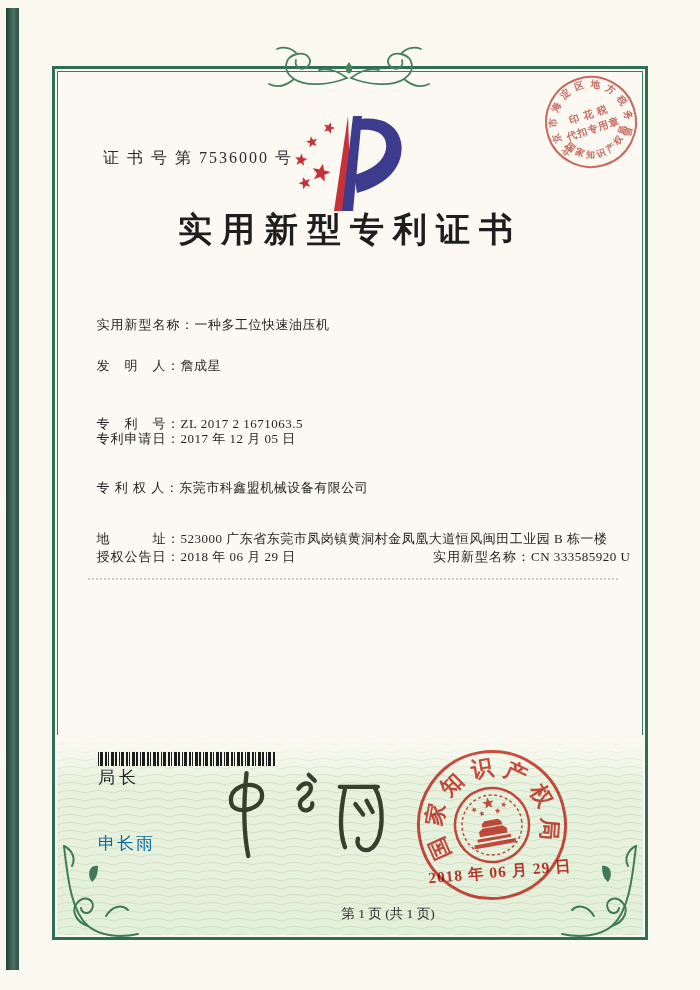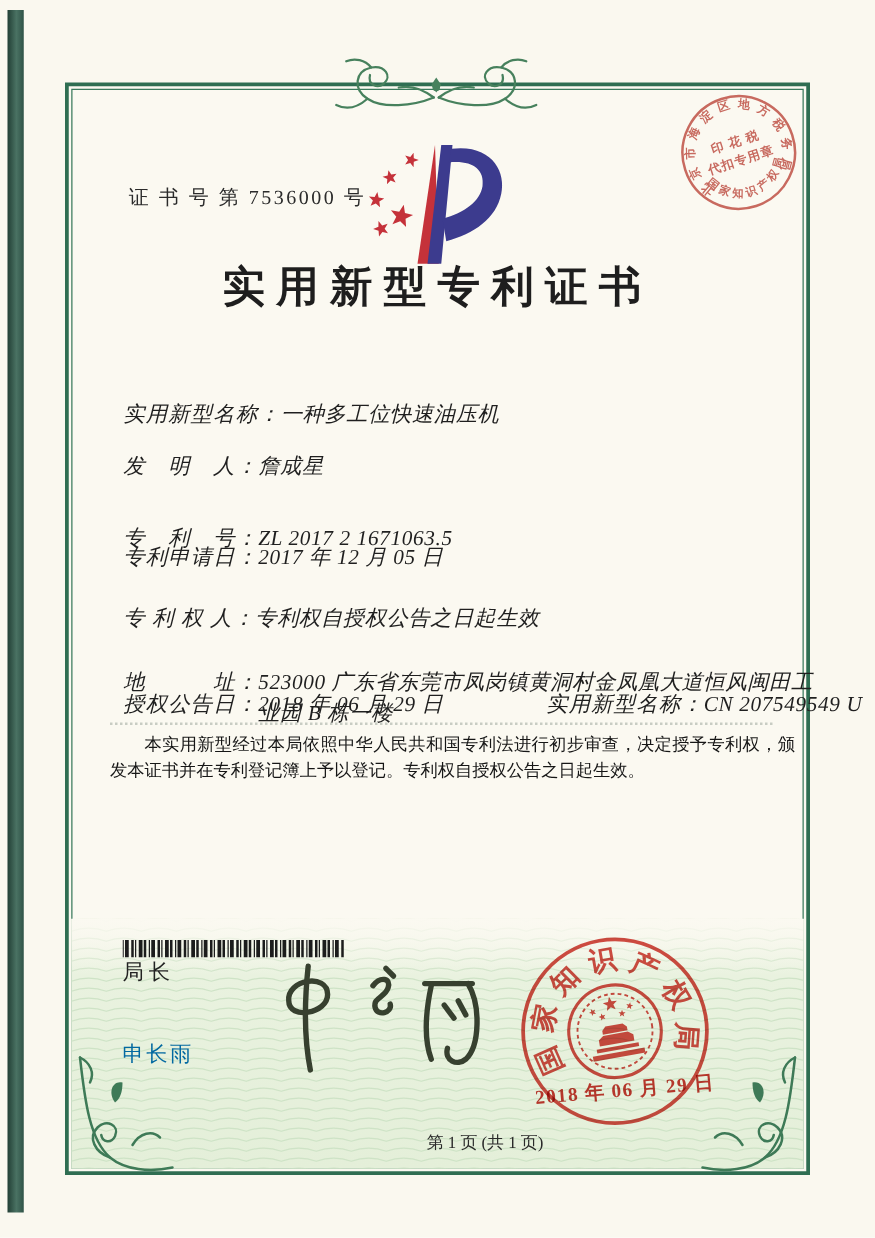--- a/index.html
+++ b/index.html
@@ -11,21 +11,21 @@
   }
   .spine{position:absolute;left:6px;top:8px;width:13px;height:962px;
     background:linear-gradient(90deg,#223f35,#4a7263 55%,#2f5347);}
   .frame{position:absolute;left:52px;top:66px;width:596px;height:874px;
     box-sizing:border-box;border:3px solid #2f6e52;background:#fbf9f1;}
   .frame-inner{position:absolute;inset:2px;border:1px solid #3a7a5c;}
   .certno{position:absolute;left:103px;top:108px;font-size:16px;letter-spacing:2px;color:#2b2b2b;white-space:pre;margin-top:40px;}
   .title{position:absolute;left:52px;top:207px;width:596px;text-align:center;
     font-size:34px;font-weight:700;letter-spacing:9px;color:#1e1e1e;}
   
-  .row{position:absolute;left:90px;font-size:17px;color:#1f1f1f;white-space:pre;font-style:italic;}
+  .row{position:absolute;left:90px;font-size:13px;color:#1f1f1f;white-space:pre;}
   .row .lbl{letter-spacing:1px;}
   .row .val{letter-spacing:.5px;}
   .val-block{display:inline-block;width:448px;white-space:normal;vertical-align:top;line-height:1.45;}
   .pair2{position:absolute;left:330px;top:0;white-space:pre;}
   .dots{position:absolute;left:88px;top:578px;width:530px;border-top:2px dotted #a0a89e;opacity:.55;}
   .bodytext{position:absolute;left:88px;top:586px;width:548px;font-size:13.8px;
     line-height:20.6px;text-align:justify;color:#161616;}
   .bodytext p{margin:0;text-indent:2em;}
   
   .band{position:absolute;left:57px;top:735px;width:586px;height:200px;overflow:hidden;
@@ -134,36 +134,35 @@
 <div class="row" style="top:341px">
   <span class="lbl">发　明　人：</span><span class="val">詹成星</span>
 </div>
 <div class="row" style="top:399px">
   <span class="lbl">专　利　号：</span><span class="val">ZL 2017 2 1671063.5</span>
 </div>
 <div class="row" style="top:414px">
   <span class="lbl">专利申请日：</span><span class="val">2017 年 12 月 05 日</span>
 </div>
 <div class="row" style="top:463px">
-  <span class="lbl">专 利 权 人：</span><span class="val">专利权自授权公告之日起生效</span>
+  <span class="lbl">专 利 权 人：</span><span class="val">东莞市科鑫盟机械设备有限公司</span>
 </div>
 <div class="row" style="top:514px">
   <span class="lbl">地　　　址：</span><span class="val val-block">523000 广东省东莞市凤岗镇黄洞村金凤凰大道恒风闽田工业园 B 栋一楼</span>
 </div>
 <div class="row" style="top:532px">
   <span class="lbl">授权公告日：</span><span class="val">2018 年 06 月 29 日</span>
   <span class="pair2">
-    <span class="lbl">实用新型名称：</span><span class="val">CN 207549549 U</span>
+    <span class="lbl">实用新型名称：</span><span class="val">CN 333585920 U</span>
   </span>
 </div>
 
 <div class="dots"></div>
 
 <div class="bodytext">
-  <p>本实用新型经过本局依照中华人民共和国专利法进行初步审查，决定授予专利权，颁发本证书并在专利登记簿上予以登记。专利权自授权公告之日起生效。</p>
 </div>
 
 <div class="band">
   <svg id="waves" width="586" height="200">
       <path d="M0 2 q14 -5 28 0 q14 -5 28 0 q14 -5 28 0 q14 -5 28 0 q14 -5 28 0 q14 -5 28 0 q14 -5 28 0 q14 -5 28 0 q14 -5 28 0 q14 -5 28 0 q14 -5 28 0 q14 -5 28 0 q14 -5 28 0 q14 -5 28 0 q14 -5 28 0 q14 -5 28 0 q14 -5 28 0 q14 -5 28 0 q14 -5 28 0 q14 -5 28 0 q14 -5 28 0 q14 -5 28 0" stroke="#cbe1c3" fill="none" stroke-width="1" opacity="0.9"></path>
       <path d="M0 10 q14 -5 28 0 q14 -5 28 0 q14 -5 28 0 q14 -5 28 0 q14 -5 28 0 q14 -5 28 0 q14 -5 28 0 q14 -5 28 0 q14 -5 28 0 q14 -5 28 0 q14 -5 28 0 q14 -5 28 0 q14 -5 28 0 q14 -5 28 0 q14 -5 28 0 q14 -5 28 0 q14 -5 28 0 q14 -5 28 0 q14 -5 28 0 q14 -5 28 0 q14 -5 28 0 q14 -5 28 0" stroke="#cbe1c3" fill="none" stroke-width="1" opacity="0.9"></path>
       <path d="M0 18 q14 -5 28 0 q14 -5 28 0 q14 -5 28 0 q14 -5 28 0 q14 -5 28 0 q14 -5 28 0 q14 -5 28 0 q14 -5 28 0 q14 -5 28 0 q14 -5 28 0 q14 -5 28 0 q14 -5 28 0 q14 -5 28 0 q14 -5 28 0 q14 -5 28 0 q14 -5 28 0 q14 -5 28 0 q14 -5 28 0 q14 -5 28 0 q14 -5 28 0 q14 -5 28 0 q14 -5 28 0" stroke="#cbe1c3" fill="none" stroke-width="1" opacity="0.9"></path>
       <path d="M0 26 q14 -5 28 0 q14 -5 28 0 q14 -5 28 0 q14 -5 28 0 q14 -5 28 0 q14 -5 28 0 q14 -5 28 0 q14 -5 28 0 q14 -5 28 0 q14 -5 28 0 q14 -5 28 0 q14 -5 28 0 q14 -5 28 0 q14 -5 28 0 q14 -5 28 0 q14 -5 28 0 q14 -5 28 0 q14 -5 28 0 q14 -5 28 0 q14 -5 28 0 q14 -5 28 0 q14 -5 28 0" stroke="#cbe1c3" fill="none" stroke-width="1" opacity="0.9"></path>
       <path d="M0 34 q14 -5 28 0 q14 -5 28 0 q14 -5 28 0 q14 -5 28 0 q14 -5 28 0 q14 -5 28 0 q14 -5 28 0 q14 -5 28 0 q14 -5 28 0 q14 -5 28 0 q14 -5 28 0 q14 -5 28 0 q14 -5 28 0 q14 -5 28 0 q14 -5 28 0 q14 -5 28 0 q14 -5 28 0 q14 -5 28 0 q14 -5 28 0 q14 -5 28 0 q14 -5 28 0 q14 -5 28 0" stroke="#cbe1c3" fill="none" stroke-width="1" opacity="0.9"></path>
       <path d="M0 42 q14 -5 28 0 q14 -5 28 0 q14 -5 28 0 q14 -5 28 0 q14 -5 28 0 q14 -5 28 0 q14 -5 28 0 q14 -5 28 0 q14 -5 28 0 q14 -5 28 0 q14 -5 28 0 q14 -5 28 0 q14 -5 28 0 q14 -5 28 0 q14 -5 28 0 q14 -5 28 0 q14 -5 28 0 q14 -5 28 0 q14 -5 28 0 q14 -5 28 0 q14 -5 28 0 q14 -5 28 0" stroke="#cbe1c3" fill="none" stroke-width="1" opacity="0.9"></path>

